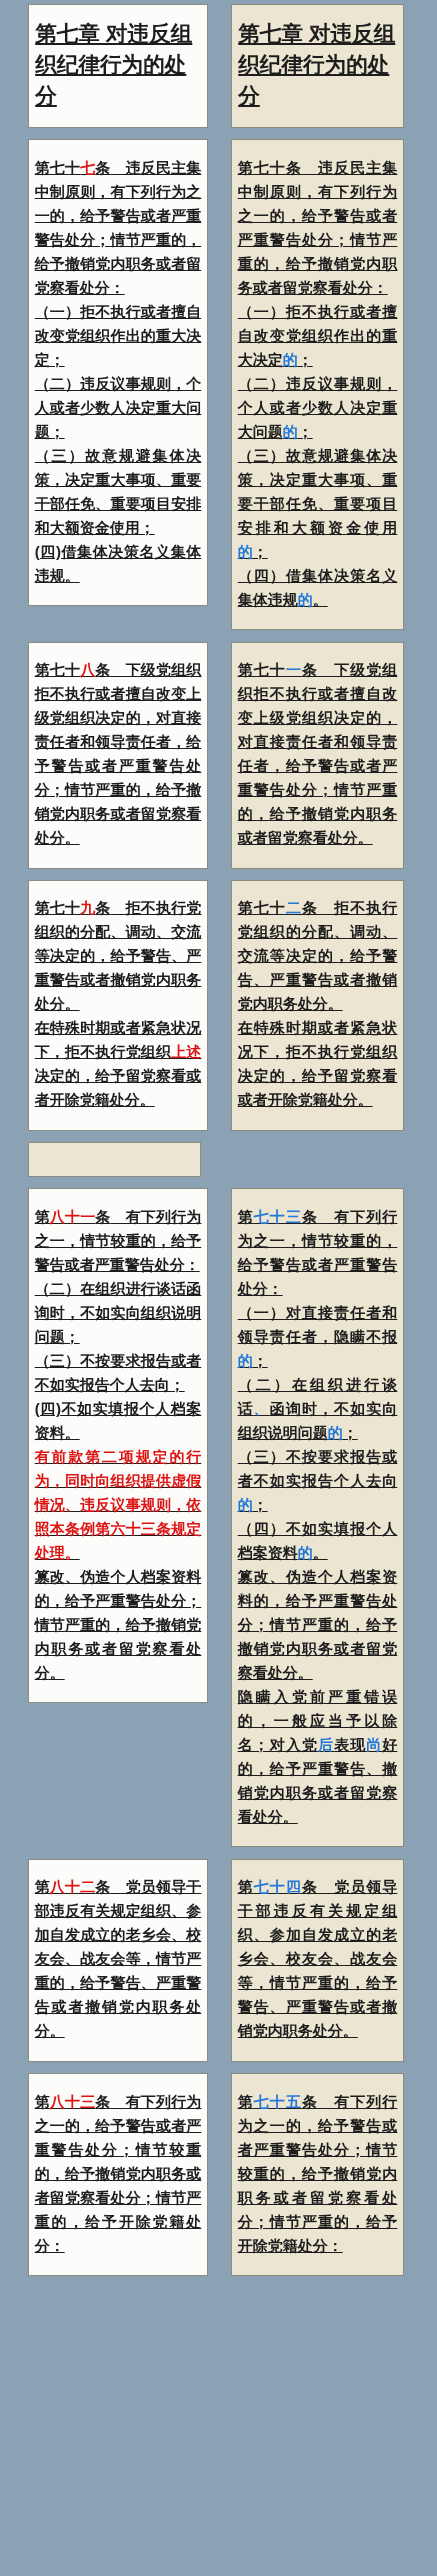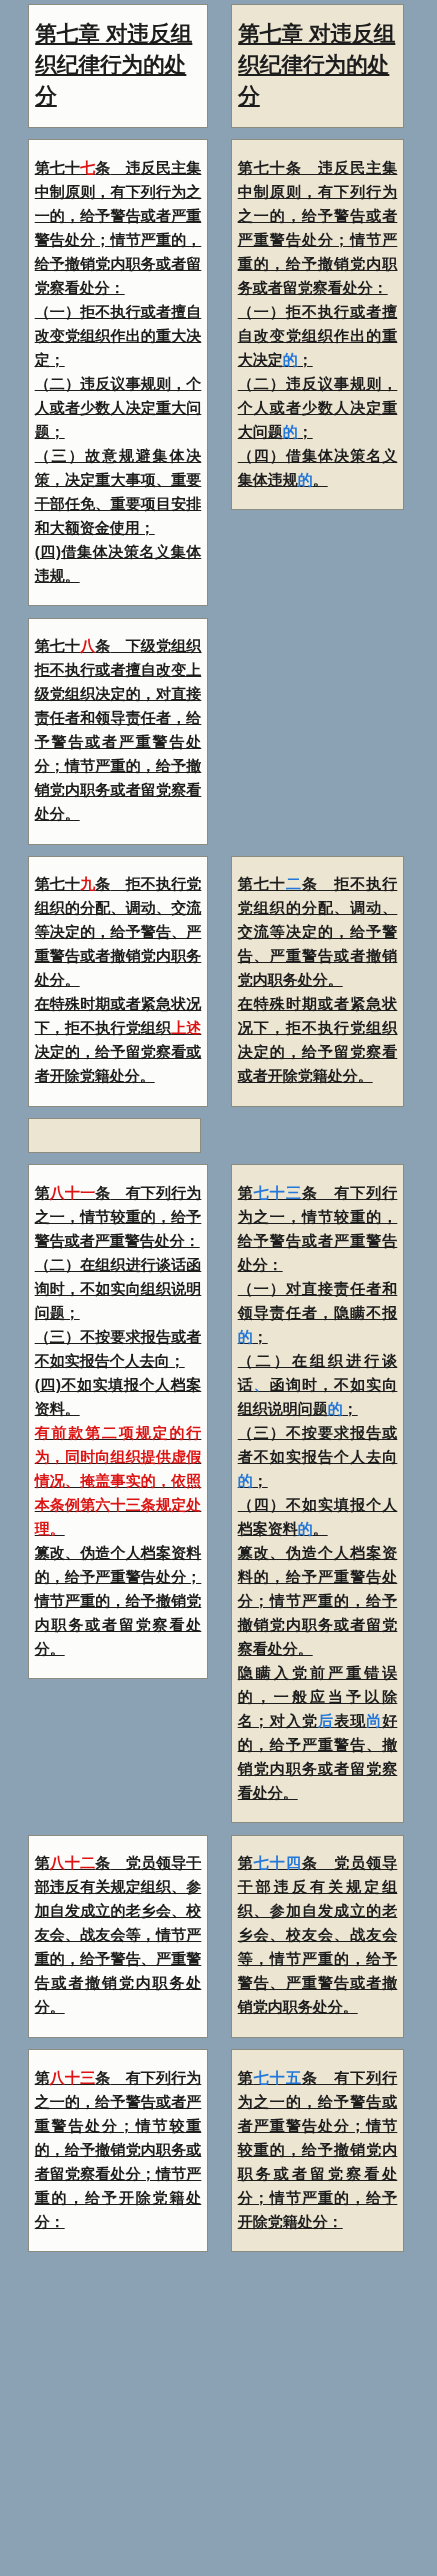--- a/index.html
+++ b/index.html
@@ -70,26 +70,30 @@
           <div class="para"><span class="seg-k">第七十</span><span class="seg-r">七</span><span class="seg-k">条</span><span class="seg-k">　违反民主集中制原则，有下列行为之一的，给予警告或者严重警告处分；情节严重的，给予撤销党内职务或者留党察看处分：</span></div>
           <div class="para"><span class="seg-k">（一）拒不执行或者擅自改变党组织作出的重大决定；</span></div>
           <div class="para"><span class="seg-k">（二）违反议事规则，个人或者少数人决定重大问题；</span></div>
           <div class="para"><span class="seg-k">（三）故意规避集体决策，决定重大事项、重要干部任免、重要项目安排和大额资金使用；</span></div>
           <div class="para"><span class="seg-k">(四)借集体决策名义集体违规。</span></div>
         </div>
         <div class="cell cell-old">
           <div class="para"><span class="seg-k">第七十条</span><span class="seg-k">　违反民主集中制原则，有下列行为之一的，给予警告或者严重警告处分；情节严重的，给予撤销党内职务或者留党察看处分：</span></div>
           <div class="para"><span class="seg-k">（一）拒不执行或者擅自改变党组织作出的重大决定</span><span class="seg-b">的</span><span class="seg-k">；</span></div>
           <div class="para"><span class="seg-k">（二）违反议事规则，个人或者少数人决定重大问题</span><span class="seg-b">的</span><span class="seg-k">；</span></div>
+          <div class="para"><span class="seg-k">（三）故意规避集体决策，决定重大事项、重要干部任免、重要项目安排和大额资金使用</span><span class="seg-b">的</span><span class="seg-k">；</span></div>
           <div class="para"><span class="seg-k">（四）借集体决策名义集体违规</span><span class="seg-b">的</span><span class="seg-k">。</span></div>
         </div>
       </div>
       <div class="row">
         <div class="cell cell-new">
           <div class="para"><span class="seg-k">第七十</span><span class="seg-r">八</span><span class="seg-k">条</span><span class="seg-k">　下级党组织拒不执行或者擅自改变上级党组织决定的，对直接责任者和领导责任者，给予警告或者严重警告处分；情节严重的，给予撤销党内职务或者留党察看处分。</span></div>
+        </div>
+        <div class="cell cell-old">
+          <div class="para"><span class="seg-k">第七十</span><span class="seg-b">一</span><span class="seg-k">条</span><span class="seg-k">　下级党组织拒不执行或者擅自改变上级党组织决定的，对直接责任者和领导责任者，给予警告或者严重警告处分；情节严重的，给予撤销党内职务或者留党察看处分。</span></div>
         </div>
       </div>
       <div class="row">
         <div class="cell cell-new">
           <div class="para"><span class="seg-k">第七十</span><span class="seg-r">九</span><span class="seg-k">条</span><span class="seg-k">　拒不执行党组织的分配、调动、交流等决定的，给予警告、严重警告或者撤销党内职务处分。</span></div>
           <div class="para"><span class="seg-k">在特殊时期或者紧急状况下，拒不执行党组织</span><span class="seg-r">上述</span><span class="seg-k">决定的，给予留党察看或者开除党籍处分。</span></div>
         </div>
         <div class="cell cell-old">
           <div class="para"><span class="seg-k">第七十</span><span class="seg-b">二</span><span class="seg-k">条</span><span class="seg-k">　拒不执行党组织的分配、调动、交流等决定的，给予警告、严重警告或者撤销党内职务处分。</span></div>
           <div class="para"><span class="seg-k">在特殊时期或者紧急状况下，拒不执行党组织决定的，给予留党察看或者开除党籍处分。</span></div>
@@ -97,21 +101,21 @@
       </div>
       <div class="row">
         <div class="cell cell-old"></div>
       </div>
       <div class="row">
         <div class="cell cell-new">
           <div class="para"><span class="seg-k">第</span><span class="seg-r">八十一</span><span class="seg-k">条</span><span class="seg-k">　有下列行为之一，情节较重的，给予警告或者严重警告处分：</span></div>
           <div class="para"><span class="seg-k">（二）在组织进行谈话函询时，不如实向组织说明问题；</span></div>
           <div class="para"><span class="seg-k">（三）不按要求报告或者不如实报告个人去向；</span></div>
           <div class="para"><span class="seg-k">(四)不如实填报个人档案资料。</span></div>
-          <div class="para"><span class="seg-r">有前款第二项规定的行为，同时向组织提供虚假情况、掩盖事实的，依照本条例第六十三条规定处理。</span></div>
+          <div class="para"><span class="seg-r">有前款第二项规定的行为，同时向组织提供虚假情况、违反议事规则，依照本条例第六十三条规定处理。</span></div>
           <div class="para"><span class="seg-k">篡改、伪造个人档案资料的，给予严重警告处分；情节严重的，给予撤销党内职务或者留党察看处分。</span></div>
         </div>
         <div class="cell cell-old">
           <div class="para"><span class="seg-k">第</span><span class="seg-b">七十三</span><span class="seg-k">条</span><span class="seg-k">　有下列行为之一，情节较重的，给予警告或者严重警告处分：</span></div>
           <div class="para"><span class="seg-k">（一）对直接责任者和领导责任者，隐瞒不报</span><span class="seg-b">的</span><span class="seg-k">；</span></div>
           <div class="para"><span class="seg-k">（二）在组织进行谈话</span><span class="seg-b">、</span><span class="seg-k">函询时，不如实向组织说明问题</span><span class="seg-b">的</span><span class="seg-k">；</span></div>
           <div class="para"><span class="seg-k">（三）不按要求报告或者不如实报告个人去向</span><span class="seg-b">的</span><span class="seg-k">；</span></div>
           <div class="para"><span class="seg-k">（四）不如实填报个人档案资料</span><span class="seg-b">的</span><span class="seg-k">。</span></div>
           <div class="para"><span class="seg-k">篡改、伪造个人档案资料的，给予严重警告处分；情节严重的，给予撤销党内职务或者留党察看处分。</span></div>
           <div class="para"><span class="seg-k">隐瞒入党前严重错误的，一般应当予以除名；对入党</span><span class="seg-b">后</span><span class="seg-k">表现</span><span class="seg-b">尚</span><span class="seg-k">好的，给予严重警告、撤销党内职务或者留党察看处分。</span></div>

